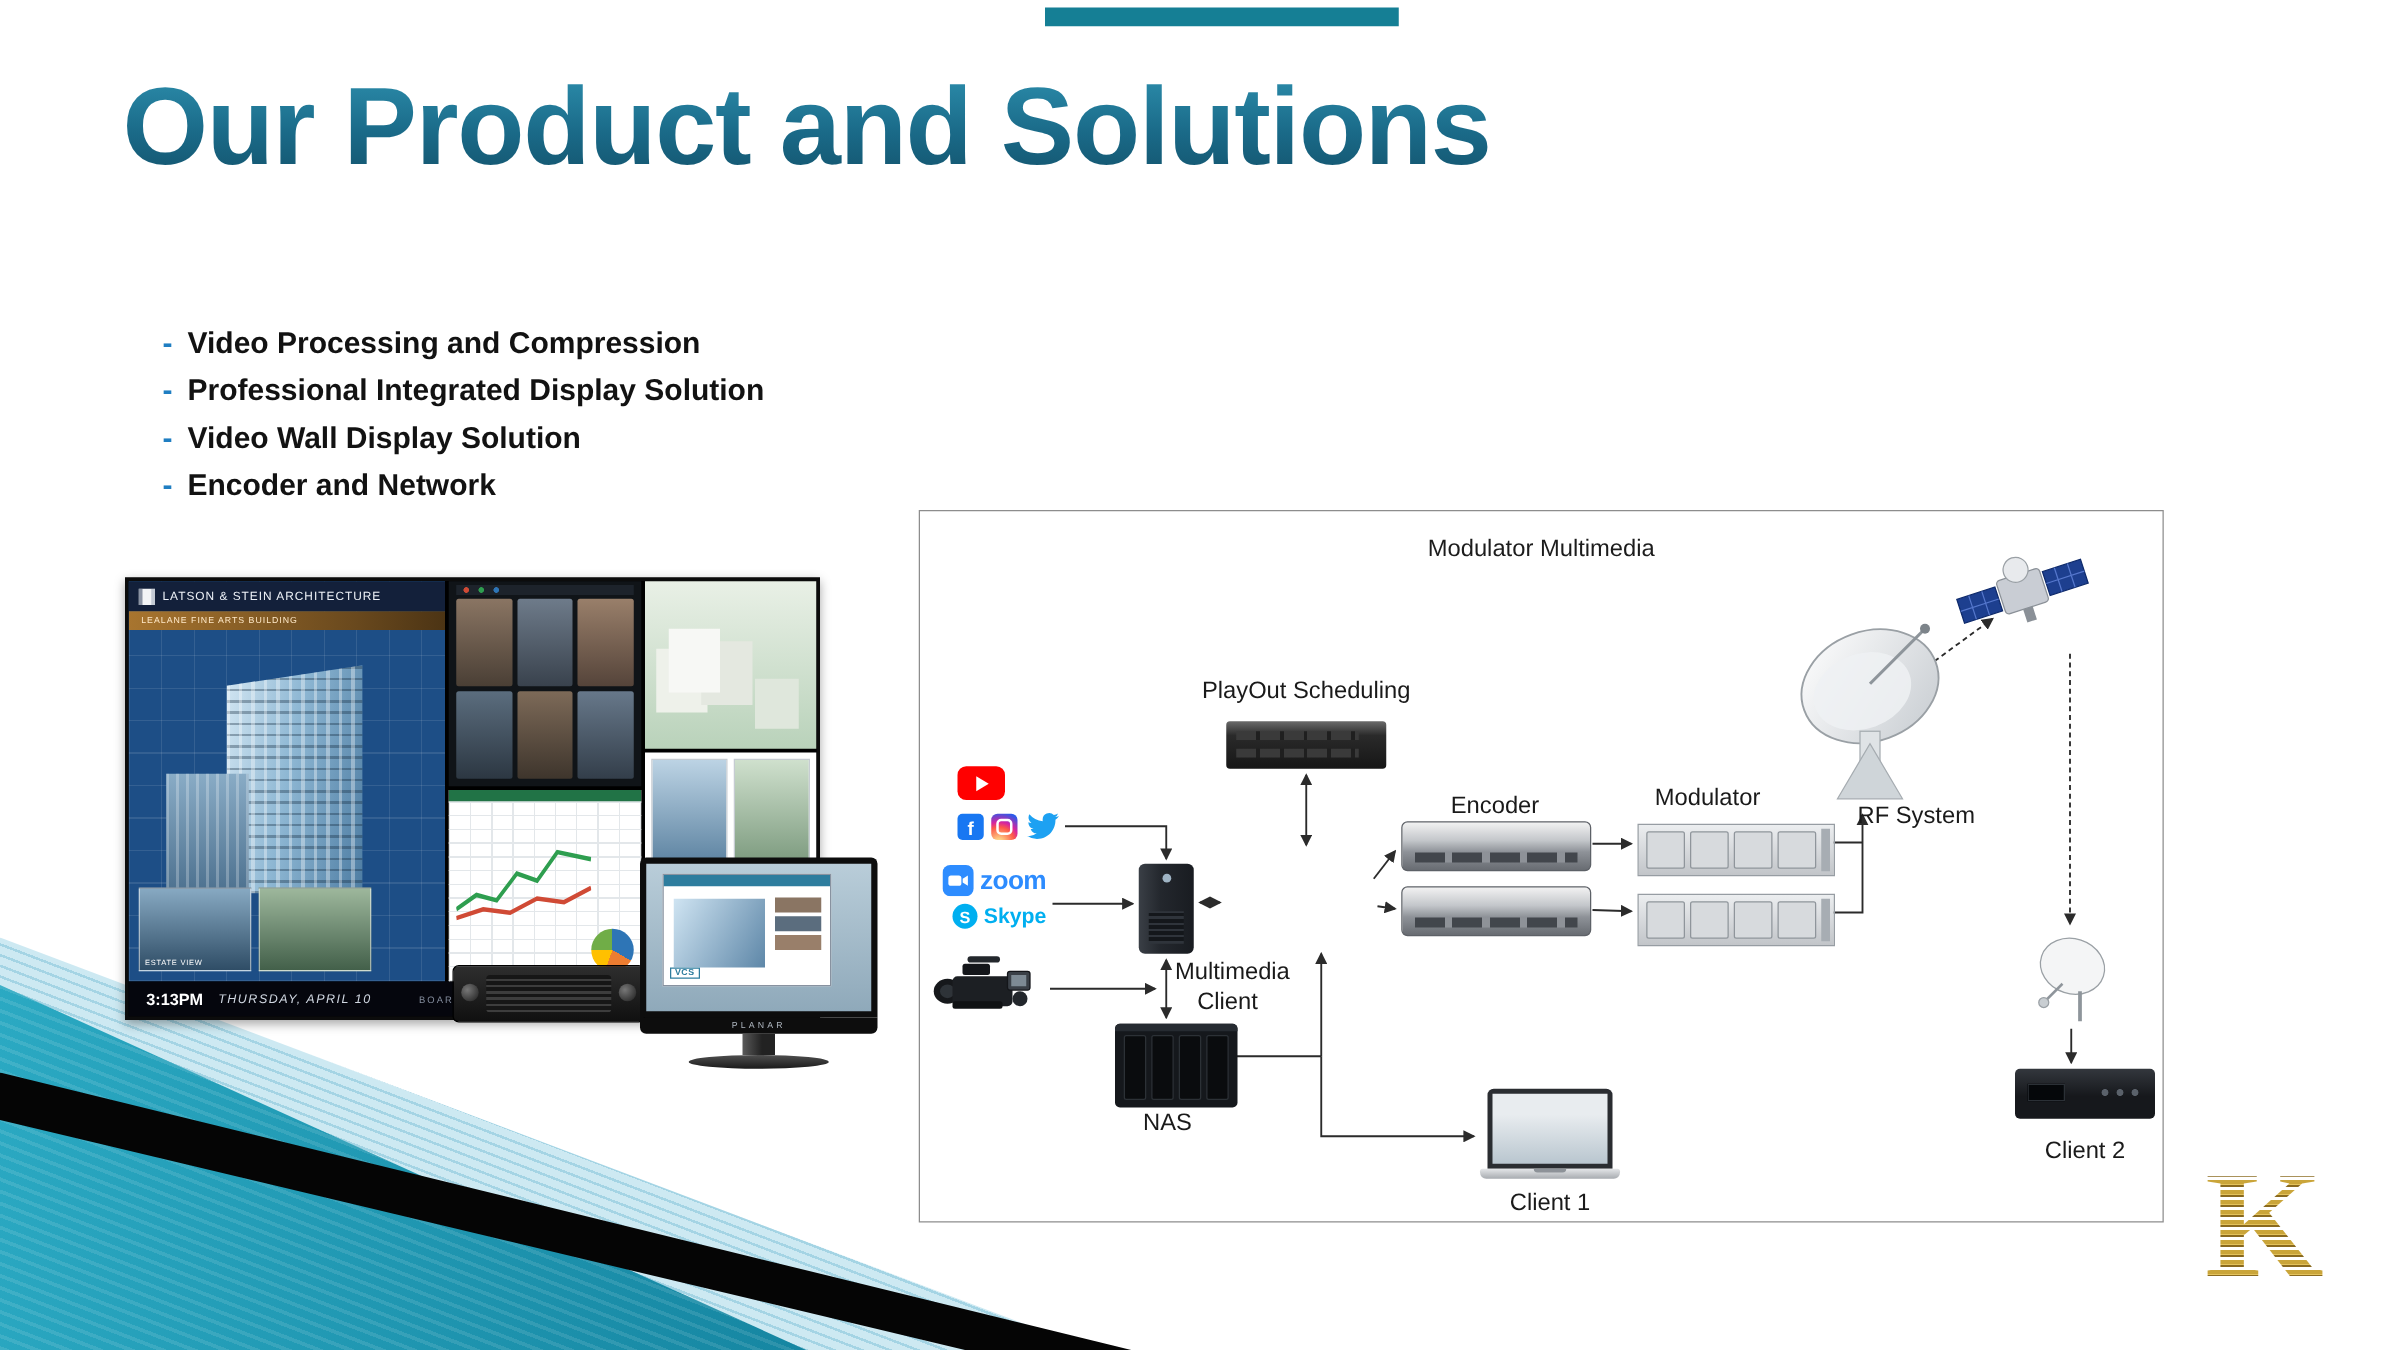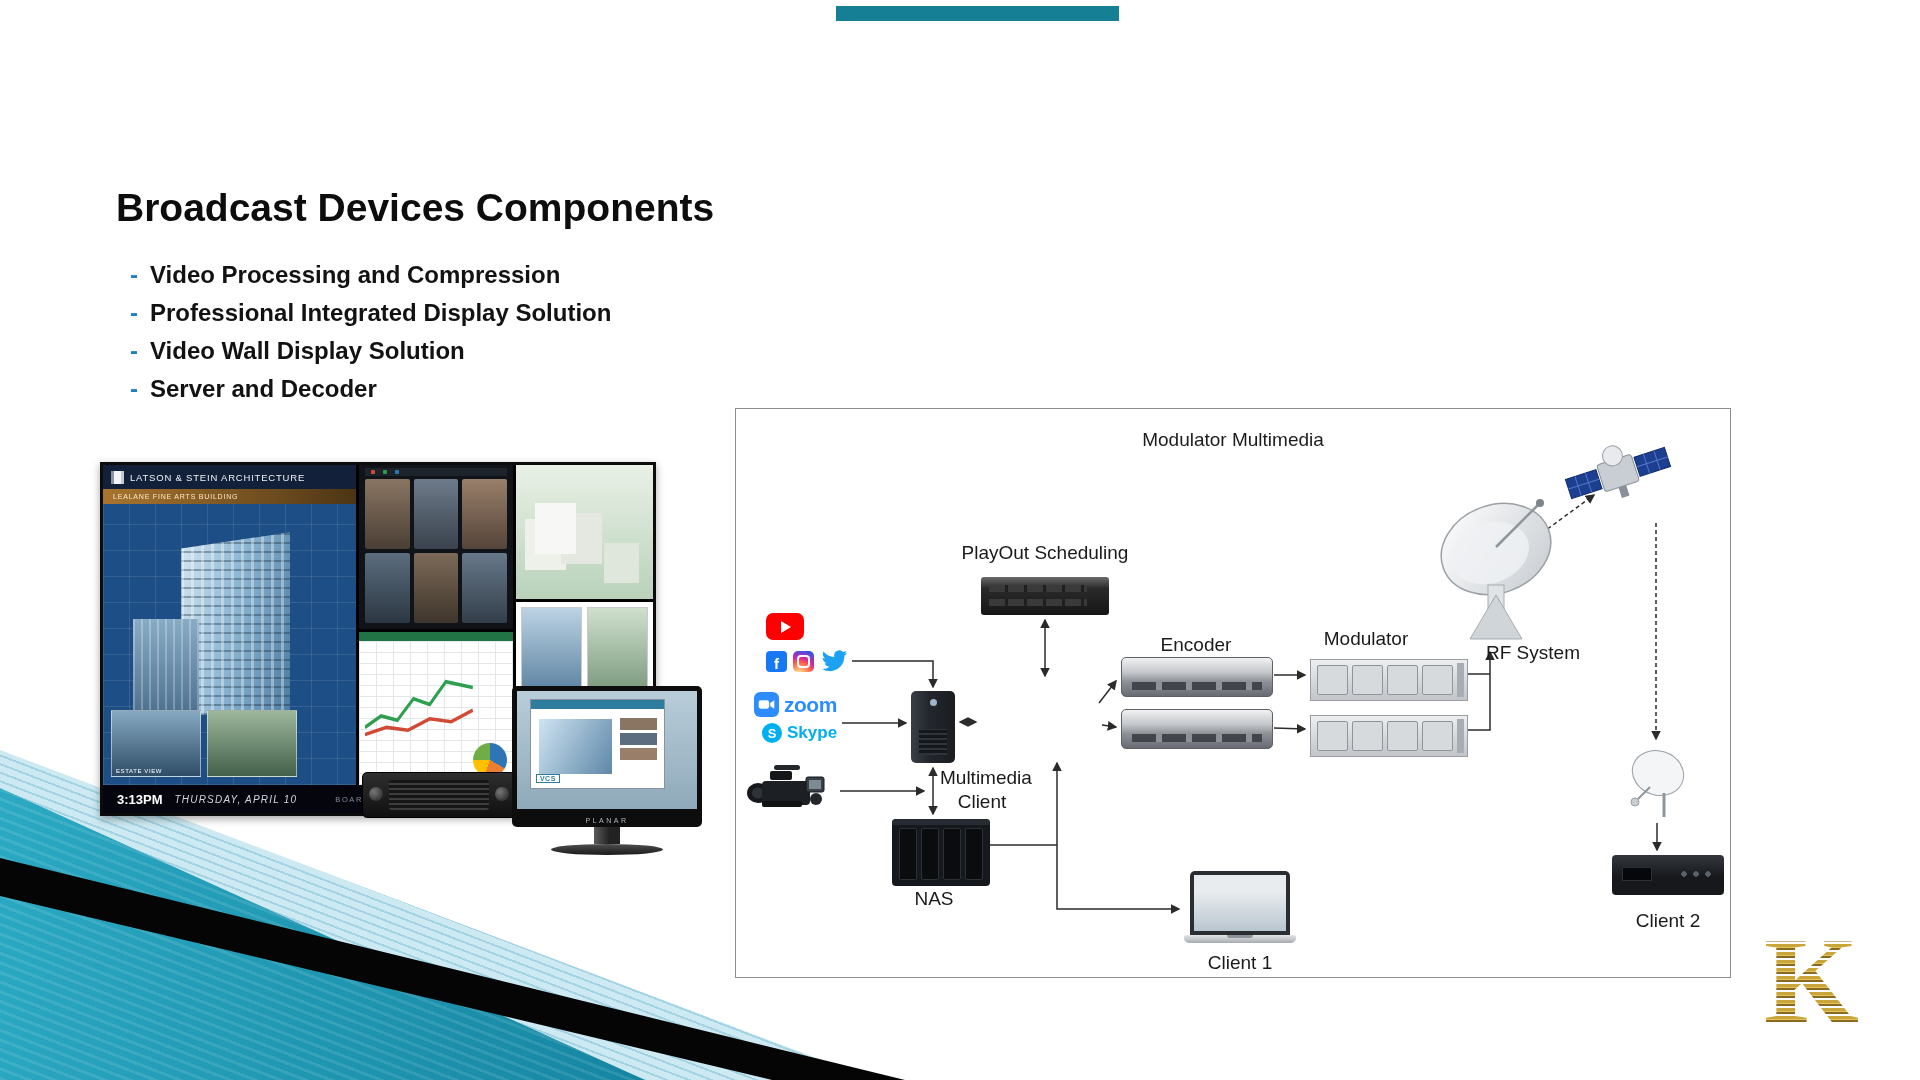--- a/index.html
+++ b/index.html
@@ -223,27 +223,27 @@
 <body>
 
 <div class="slide">
 
   <div class="top-bar"></div>
 
   <div class="deco-pale"></div>
   <div class="deco-teal"></div>
   <div class="deco-black"></div>
 
-  <div class="heading">Broadcast Devices Components</div>
+  <div class="title">Our Product and Solutions</div>
 
   <ul class="bullets">
     <li><span class="dash">-</span><span>Video Processing and Compression</span></li>
     <li><span class="dash">-</span><span>Professional Integrated Display Solution</span></li>
     <li><span class="dash">-</span><span>Video Wall Display Solution</span></li>
-    <li><span class="dash">-</span><span>Server and Decoder</span></li>
+    <li><span class="dash">-</span><span>Encoder and Network</span></li>
   </ul>
 
   <div class="videowall">
     <div class="vw-panels">
       <div class="vw-a">
         <div class="vw-hdr">
           <span class="vw-logo"></span>
           <span class="vw-hdr-text">LATSON &amp; STEIN ARCHITECTURE</span>
         </div>
         <div class="vw-sub">

